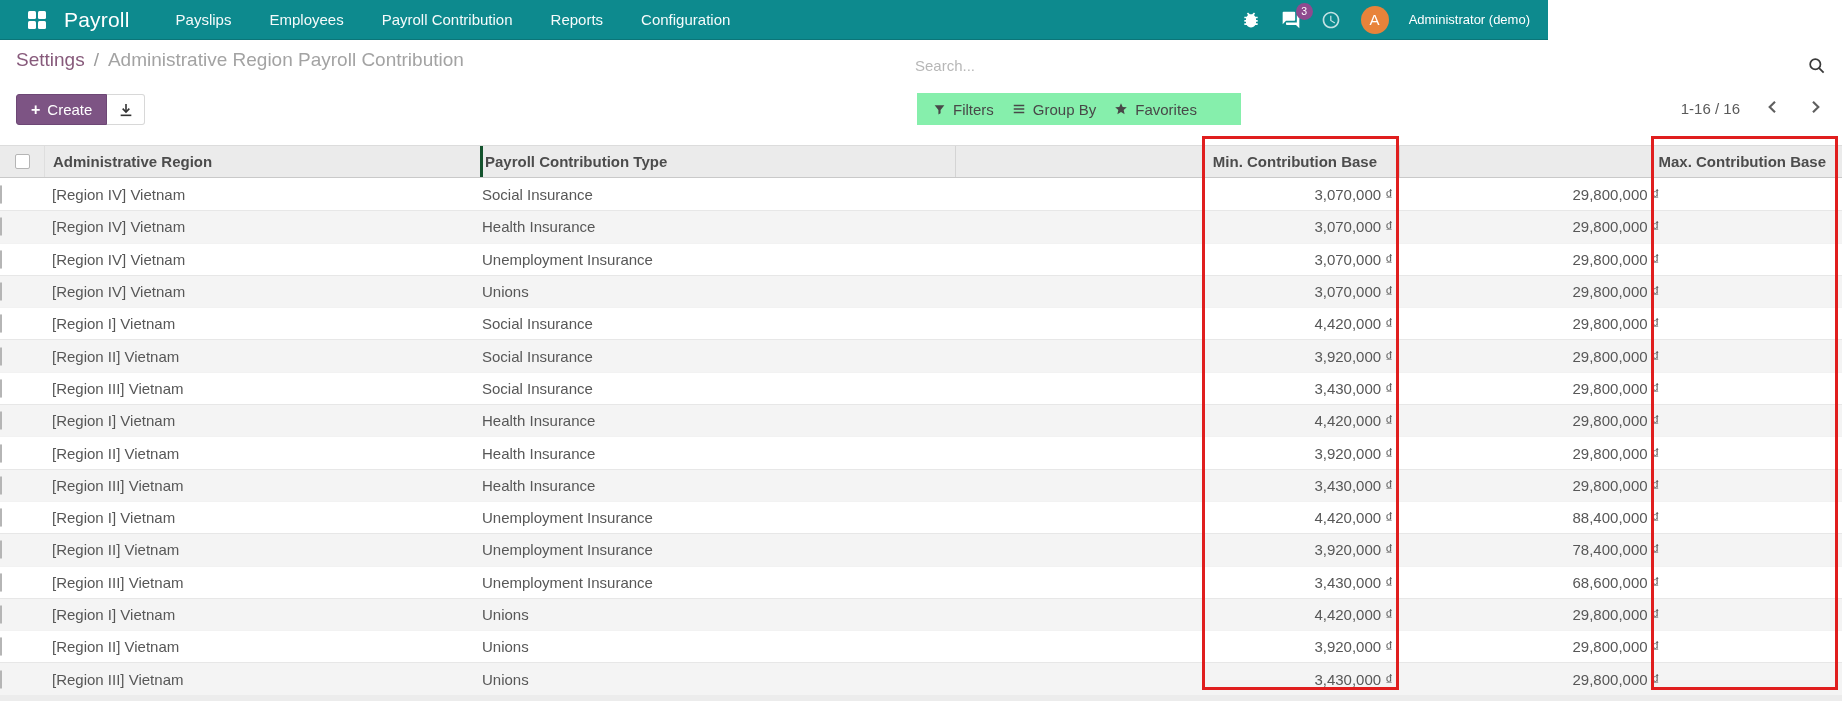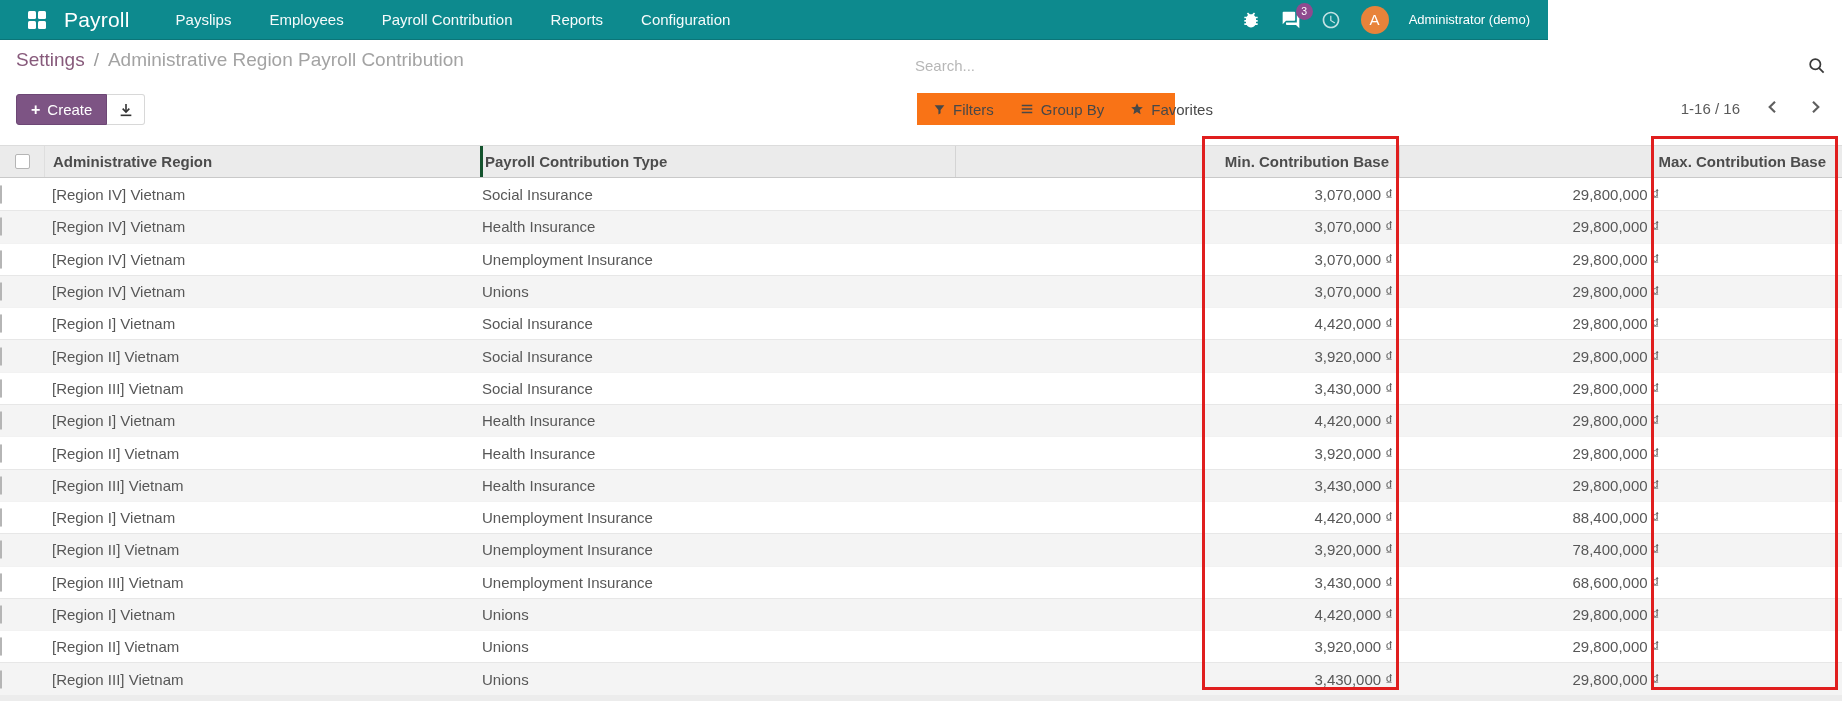--- a/index.html
+++ b/index.html
@@ -44,38 +44,38 @@
   .search-icon{width:19px;height:19px;flex:0 0 auto;cursor:pointer;}
 
   
   .left-controls{position:absolute;left:16px;top:94px;display:flex;align-items:stretch;height:31px;}
   .create-btn{background:var(--create-purple);color:#fff;border:1px solid #6d4775;border-radius:3px 0 0 3px;
     font-size:15px;padding:0 14px;display:flex;align-items:center;gap:7px;cursor:pointer;}
   .create-plus{font-size:16px;font-weight:bold;line-height:1;}
   .export-btn{width:38px;background:#fff;border:1px solid #d8d8d8;border-left:none;border-radius:0 3px 3px 0;
     display:flex;align-items:center;justify-content:center;cursor:pointer;}
 
-  .filter-panel{position:absolute;left:917px;top:93px;height:32px;width:258px;background:#f97316;
-    display:flex;align-items:center;gap:26px;padding:0 16px;}
+  .filter-panel{position:absolute;left:917px;top:93px;height:32px;width:324px;background:#86efac;
+    display:flex;align-items:center;gap:18px;padding:0 16px;}
   .filter-btn{display:flex;align-items:center;gap:7px;font-size:15px;color:#484848;cursor:pointer;white-space:nowrap;background:none;border:none;}
 
   .pager{position:absolute;right:18px;top:99px;display:flex;align-items:center;gap:24px;}
   .pager-text{font-size:15px;color:#5a5a5a;}
   .pager-arrow{background:none;border:none;cursor:pointer;width:18px;height:18px;padding:0;}
 
   
   .list-table{position:absolute;left:0;top:145px;width:1842px;}
   .grid-row{display:grid;grid-template-columns:44px 436px 475px 444px 443px;align-items:center;}
   .thead{height:33px;background:#ebebeb;border-top:1px solid #dcdcdc;border-bottom:1px solid #c9c9c9;
     font-size:15px;font-weight:600;color:#4c4c4c;}
   .thead .cell{height:100%;display:flex;align-items:center;}
   .cell-check{justify-content:center;}
   .hdr-region{padding-left:8px;border-left:1px solid #dedede;}
   .hdr-type{padding-left:2px;border-left:3px solid #14532d;}
-  .hdr-min{justify-content:flex-end;padding-right:10px;border-left:1px solid #d4d4d4;}
+  .hdr-min{justify-content:flex-end;padding-right:22px;border-left:1px solid #d4d4d4;}
   .hdr-max{justify-content:flex-end;padding-right:16px;border-left:1px solid #d4d4d4;}
 
   .tbody .grid-row{height:32.31px;font-size:15px;color:#575757;border-top:1px solid rgba(0,0,0,.05);cursor:pointer;}
   .tbody .grid-row:first-child{border-top:none;}
   .tbody .grid-row:nth-child(even){background:#f4f4f4;}
   .cell-region{padding-left:8px;}
   .cell-type{padding-left:2px;}
   .cell-min{text-align:right;padding-right:6px;}
   .cell-max{text-align:center;padding-right:9px;}
 

